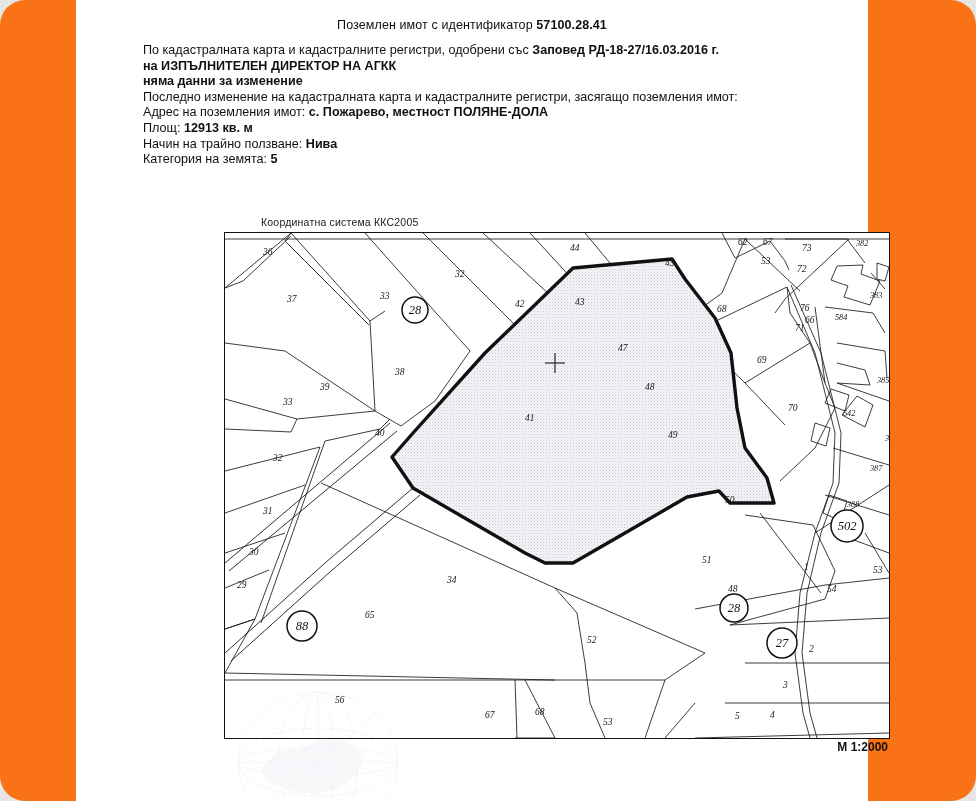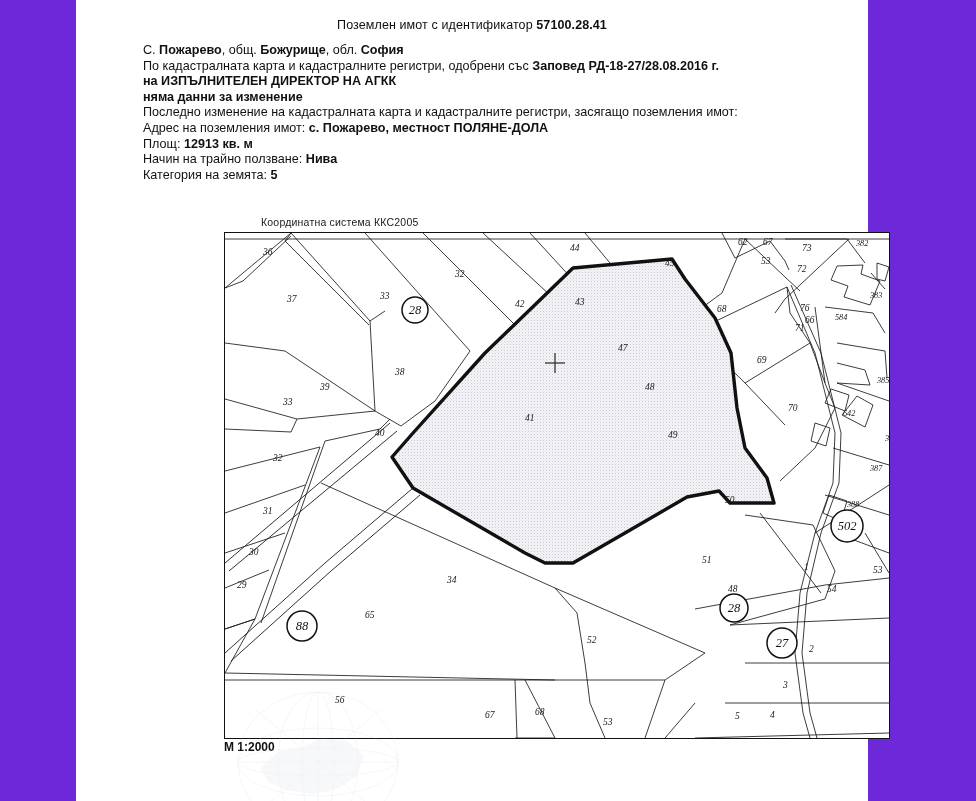--- a/index.html
+++ b/index.html
@@ -9,21 +9,22 @@
     width: 976px;
     height: 801px;
     overflow: hidden;
     font-family: "Liberation Sans", sans-serif;
   }
 
   #page-root {
     position: relative;
     width: 976px;
     height: 801px;
-    background: #6d28d9;
+    background: #f97316;
+    border-radius: 25px;
   }
 
   
   .sheet {
     position: absolute;
     left: 76px;
     top: 0;
     width: 792px;
     height: 801px;
     background: #ffffff;
@@ -78,21 +79,21 @@
     overflow: hidden;
   }
 
   .map-svg { display: block; width: 664px; height: 505px; }
 
   .scale-label {
     position: absolute;
     left: 148px;
     top: 740px;
     width: 664px;
-    text-align: left;
+    text-align: right;
     font-size: 12px;
     font-weight: bold;
     color: #111;
   }
 
   
   .watermark {
     position: absolute;
     left: 130px;
     top: 690px;
@@ -129,24 +130,21 @@
 <div id="page-root">
 
   <div class="sheet">
 
     <div class="doc-title">
       <span>Поземлен имот с идентификатор </span><span class="ident">57100.28.41</span>
     </div>
 
     <div class="meta-block">
       <div class="meta-line">
-        <span>С. </span><b>Пожарево</b><span>, общ. </span><b>Божурище</b><span>, обл. </span><b>София</b>
-      </div>
-      <div class="meta-line">
-        <span>По кадастралната карта и кадастралните регистри, одобрени със </span><b>Заповед РД-18-27/28.08.2016 г.</b>
+        <span>По кадастралната карта и кадастралните регистри, одобрени със </span><b>Заповед РД-18-27/16.03.2016 г.</b>
       </div>
       <div class="meta-line">
         <b>на ИЗПЪЛНИТЕЛЕН ДИРЕКТОР НА АГКК</b>
       </div>
       <div class="meta-line">
         <b>няма данни за изменение</b>
       </div>
       <div class="meta-line">
         <span>Последно изменение на кадастралната карта и кадастралните регистри, засягащо поземления имот:</span>
       </div>

